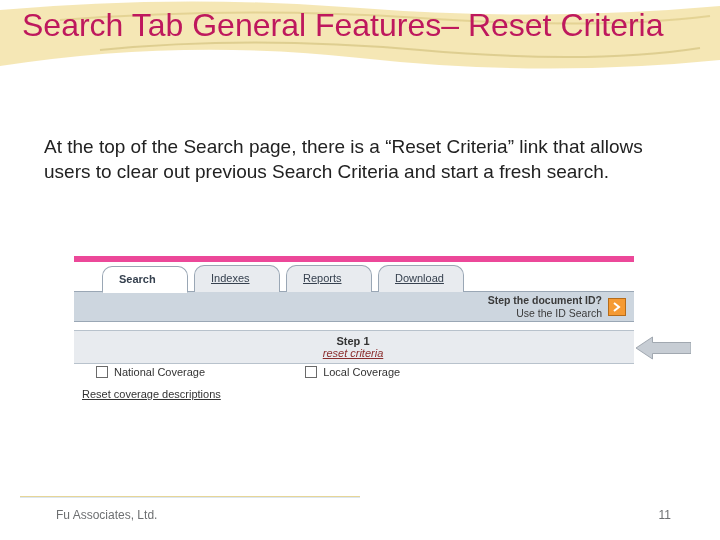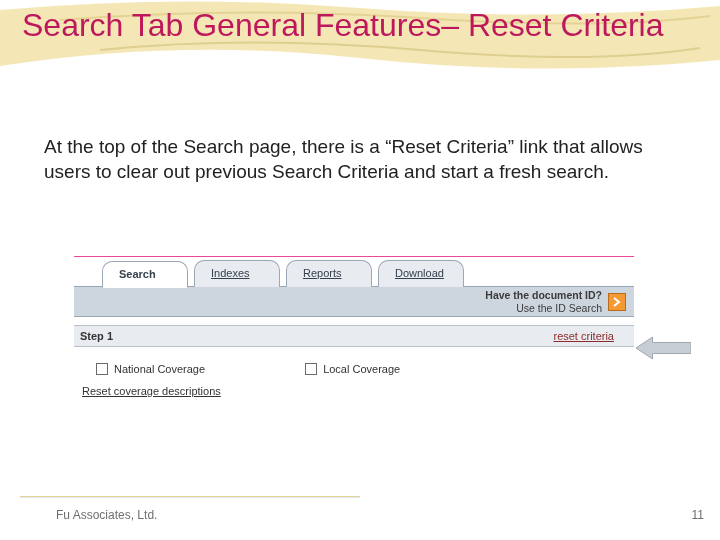--- a/index.html
+++ b/index.html
@@ -37,21 +37,21 @@
     line-height: 1.3;
     color: #222;
   }
   .screenshot {
     position: absolute;
     top: 256px;
     left: 74px;
     width: 560px;
     font-size: 11px;
     color: #333;
-    border-top: 1px solid #ec4899;
+    border-top: 6px solid #ec4899;
   }
   .tabbar {
     display: flex;
     align-items: flex-end;
     height: 30px;
     position: relative;
   }
   .tabbar::after {
     content: "";
     position: absolute;
@@ -106,31 +106,32 @@
     font-size: 10px;
   }
   .white-gap { height: 8px; background: #fff; }
   .step-row {
     display: flex;
     align-items: center;
     justify-content: space-between;
     background: #e8ebef;
     border-top: 1px solid #b8c2cc;
     border-bottom: 1px solid #b8c2cc;
-    padding: 4px 20px 4px 6px;
-    font-size: 11px;
+    padding: 4px 8px 4px 6px;
+    font-size: 11px;
+    flex-direction: column;
   }
   .step-left { display: flex; align-items: center; gap: 8px; }
   .step-label { font-weight: bold; }
   .step-q { color: #555; }
-  .reset-link { color: #8a2c2c; text-decoration: underline; font-size: 11px; }
+  .reset-link { color: #8a2c2c; text-decoration: underline; font-size: 11px; font-style: italic; }
   .check-row {
     display: flex;
     gap: 100px;
-    padding: 16px 0 10px 22px;
+    padding: 2px 0 10px 22px;
     font-size: 11px;
   }
   .check-item { display: flex; align-items: center; gap: 6px; }
   .cb {
     width: 12px; height: 12px;
     border: 1px solid #6a6a6a;
     background: #fff;
   }
   .view-link {
     padding: 0 0 8px 8px;
@@ -146,21 +147,21 @@
     height: 26px;
     pointer-events: none;
   }
   .footer {
     position: absolute;
     bottom: 18px;
     left: 0; right: 0;
     display: flex;
     justify-content: space-between;
     align-items: flex-start;
-    padding: 0 16px 0 56px;
+    padding: 0 49px 0 56px;
     font-size: 12px;
     color: #6d6f71;
   }
   .footer-rule {
     position: absolute;
     bottom: 42px;
     left: 20px; right: 20px;
     height: 2px;
   }
 </style>
@@ -179,21 +180,21 @@
 
 <div class="screenshot">
   <div class="tabbar">
     <div class="tab active">Search</div>
     <div class="tab">Indexes</div>
     <div class="tab">Reports</div>
     <div class="tab">Download</div>
   </div>
   <div class="subbar">
     <div class="sub-text">
-      <div class="l1">Have the document ID?</div>
+      <div class="l1">Step the document ID?</div>
       <div>Use the ID Search</div>
     </div>
     <div class="go-btn">
       <svg width="10" height="10" viewBox="0 0 10 10">
         <path d="M2 1 L7 5 L2 9" stroke="#fff" stroke-width="2" fill="none"></path>
       </svg>
     </div>
   </div>
   <div class="white-gap"></div>
   <div class="step-row">

